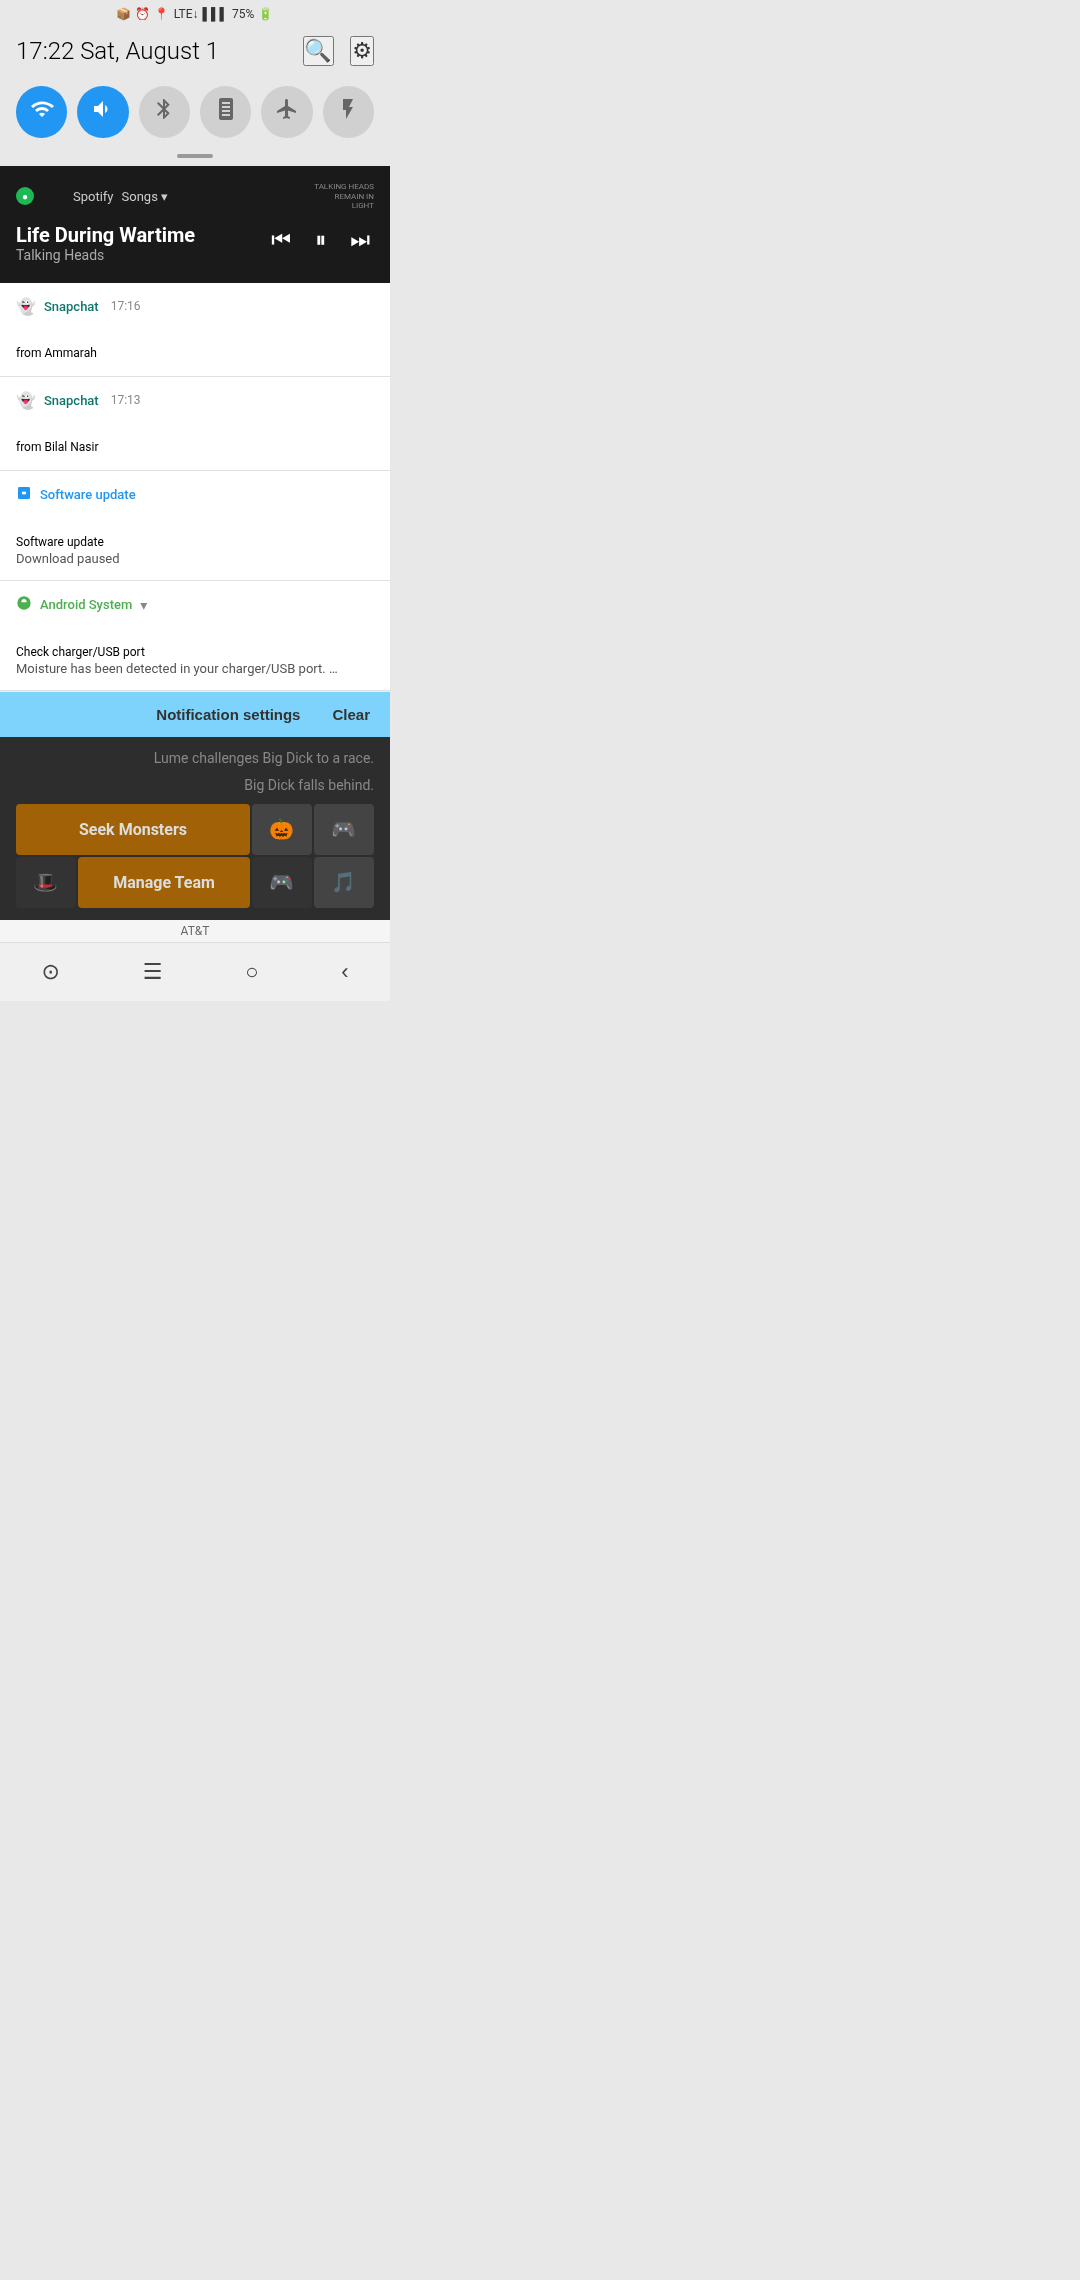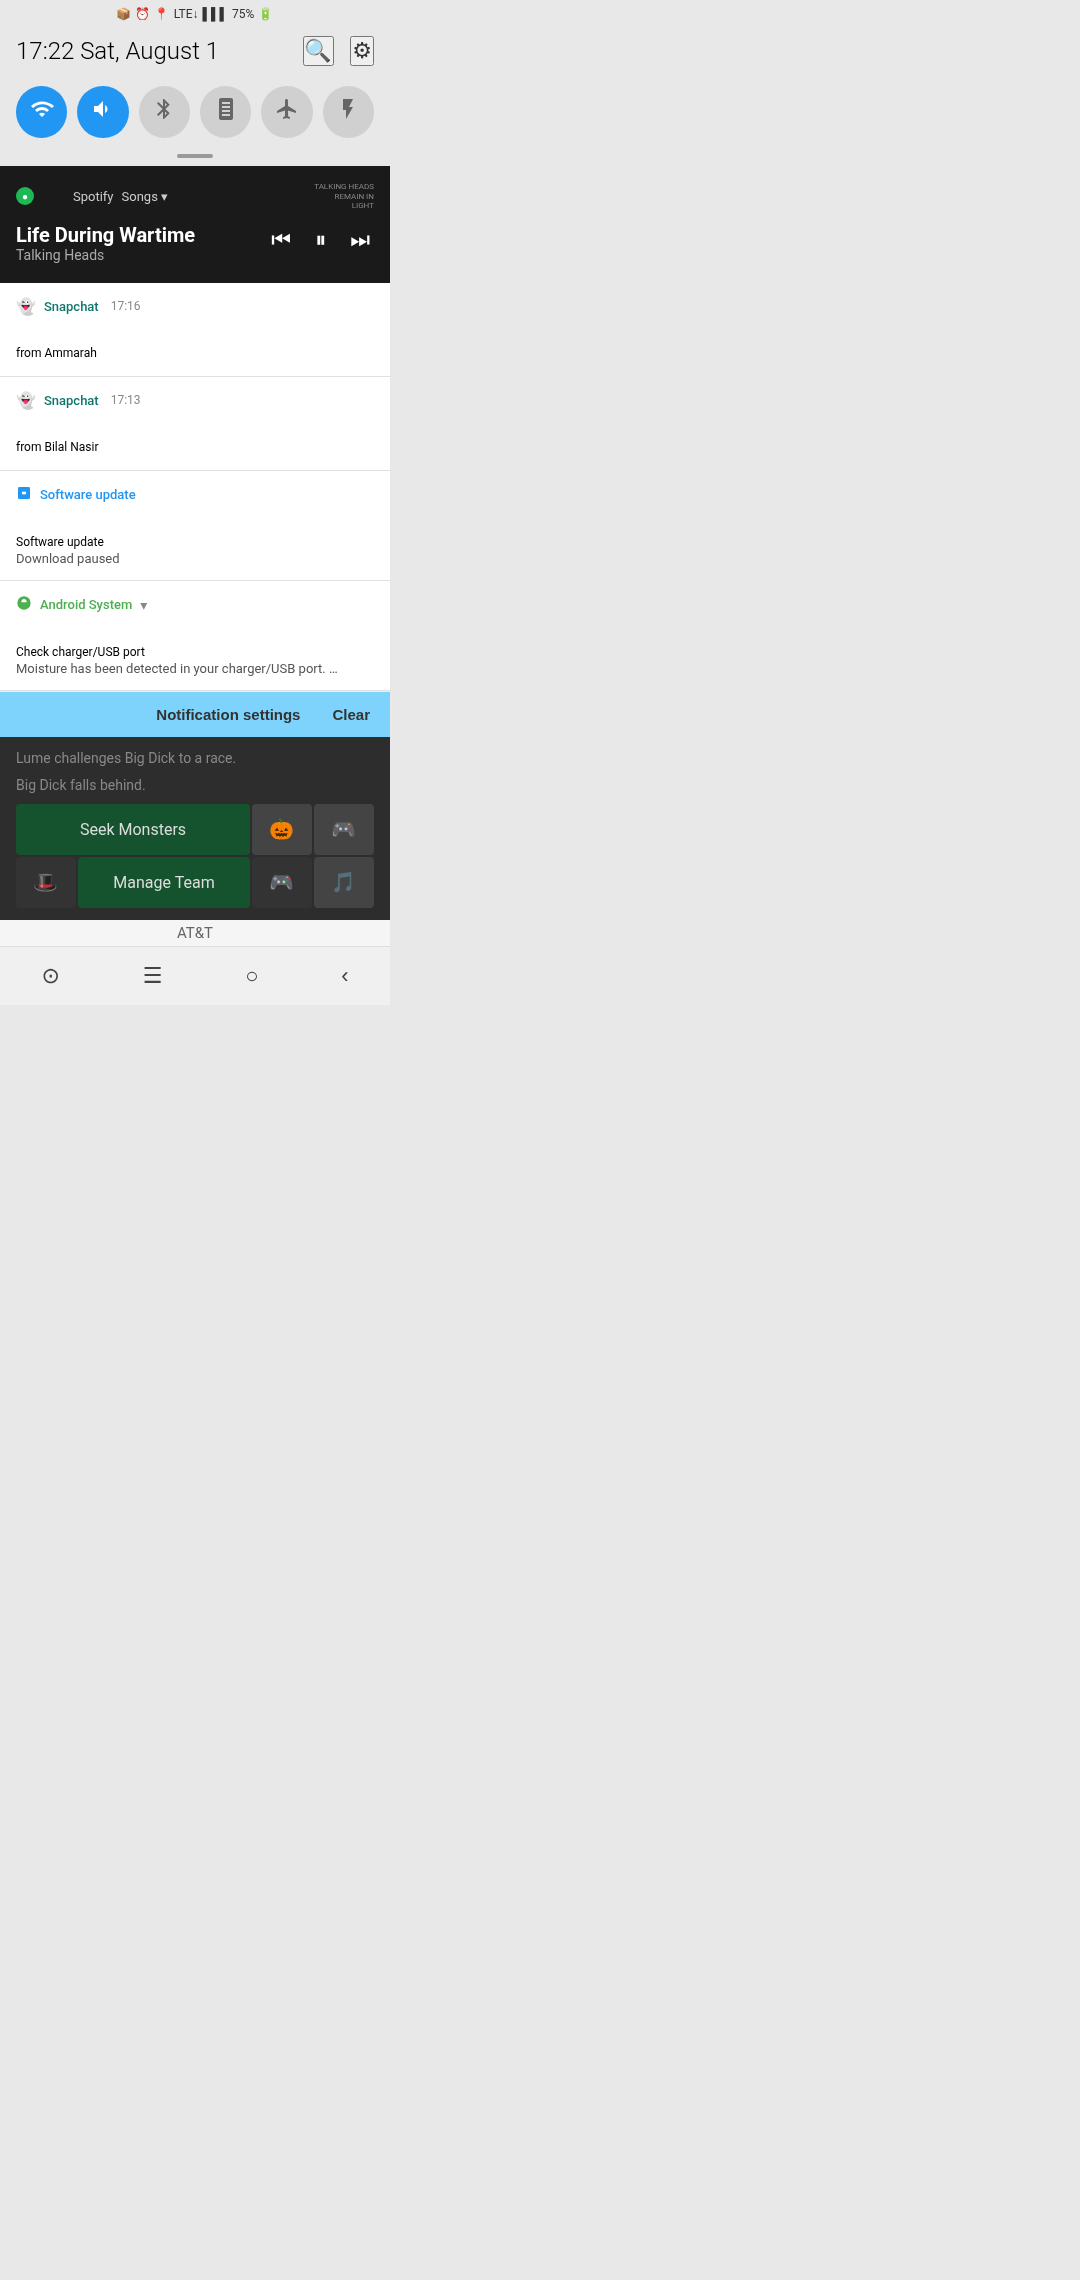--- a/index.html
+++ b/index.html
@@ -271,33 +271,34 @@
     .bg-app-content {
       background: #2d2d2d;
       padding: 12px 16px;
       color: #888;
       font-size: 14px;
     }
 
     .bg-app-text {
       margin-bottom: 8px;
       line-height: 1.4;
+      text-align: right;
     }
 
     .bg-grid {
       display: grid;
       grid-template-columns: 1fr 60px 60px;
       gap: 2px;
     }
 
     .bg-grid-item-main {
-      background: #14532d;
+      background: #a16207;
       padding: 16px;
       font-size: 16px;
-      font-weight: 400;
+      font-weight: 700;
       color: #ddd;
       display: flex;
       align-items: center;
       justify-content: center;
       border-radius: 4px;
     }
 
     .bg-grid-item-small {
       background: #444;
       border-radius: 4px;
@@ -330,21 +331,21 @@
       font-size: 22px;
       color: #444;
       cursor: pointer;
       padding: 4px 16px;
     }
 
     .operator-bar {
       background: #f5f5f5;
       text-align: center;
       padding: 4px;
-      font-size: 15px;
+      font-size: 12px;
       color: #666;
     }
   </style>
 </head>
 <body>
 
 <div class="status-bar">
   <div class="status-icons">
     <span class="status-icon">📦</span>
     <span class="status-icon">⏰</span>

